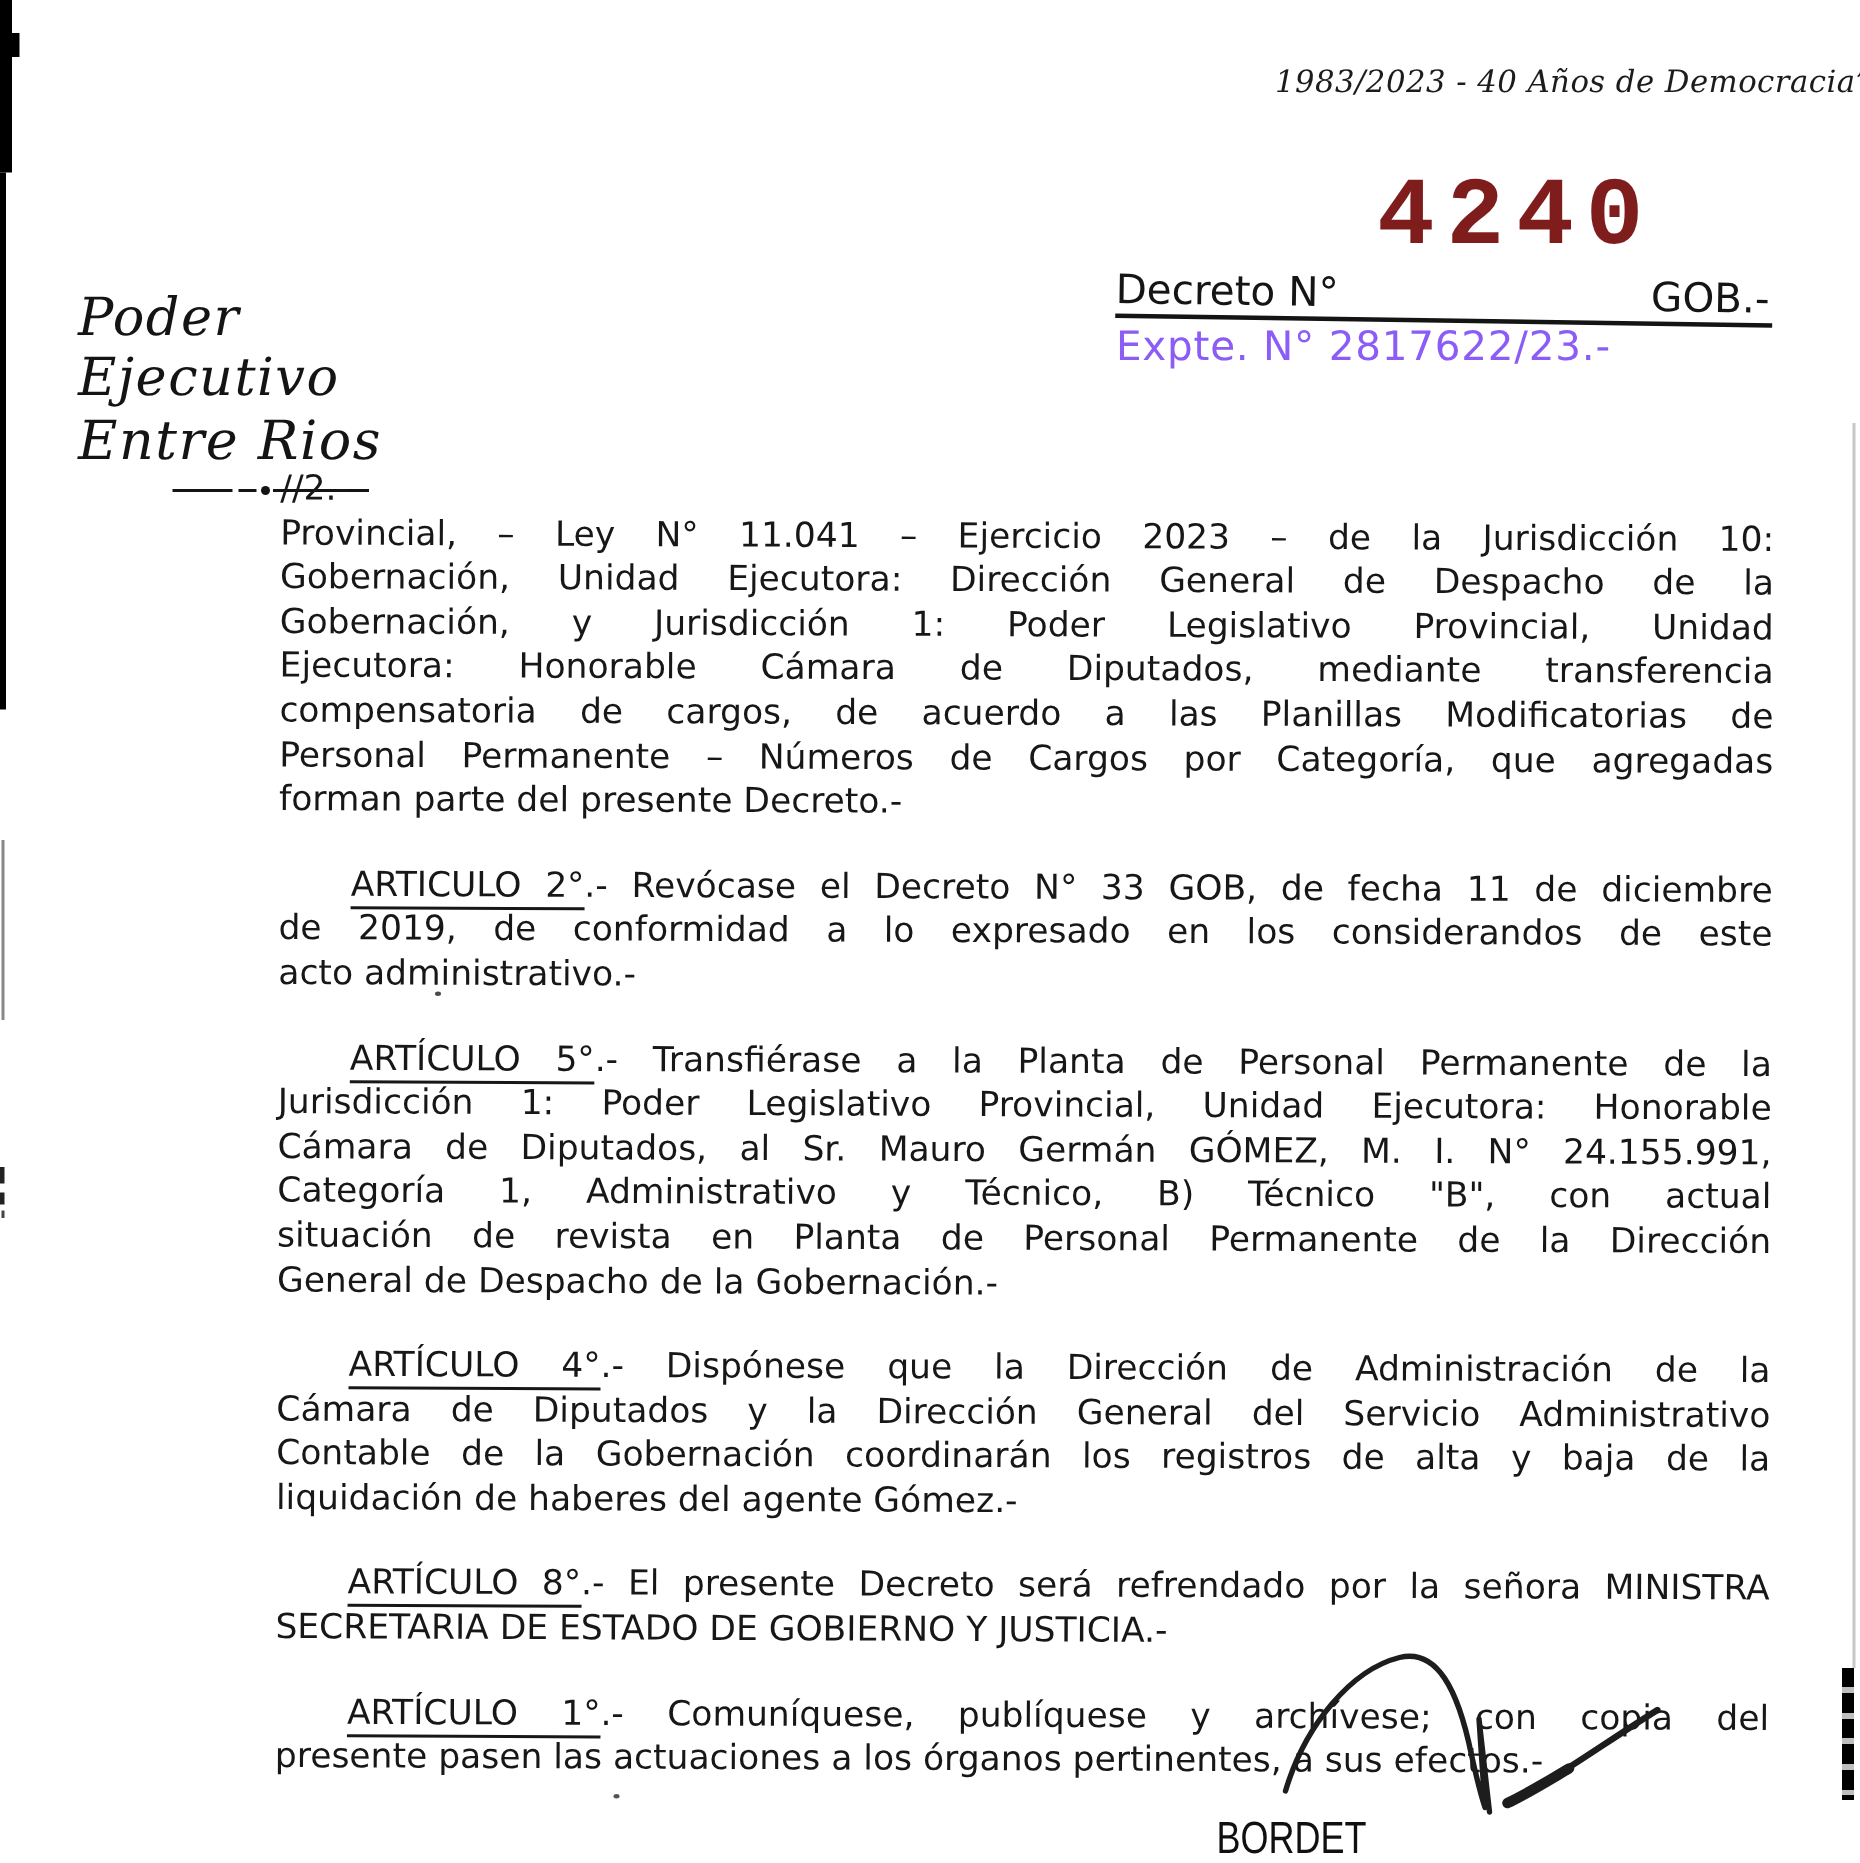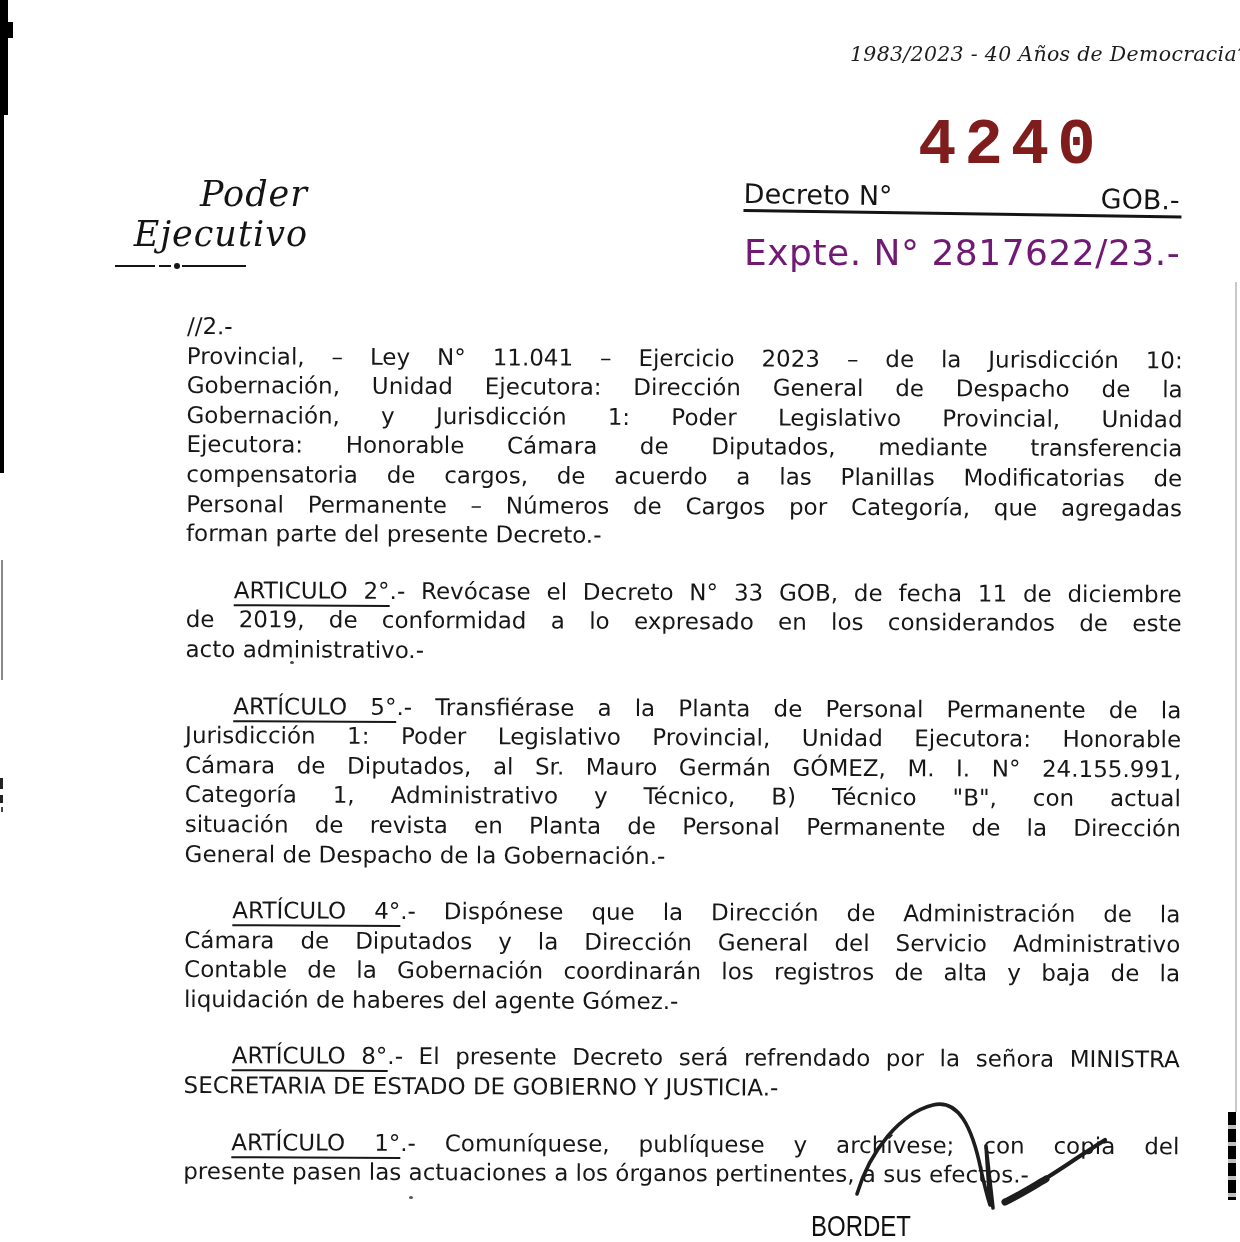--- a/index.html
+++ b/index.html
@@ -25,22 +25,22 @@
   .ra-line { left: 1235px; top: 282px; width: 2px; height: 830px; background: #9a9a9a; opacity: .55; }
   .ra-streak {
     left: 1228px; top: 1112px; width: 8px; height: 88px;
     background: repeating-linear-gradient(180deg, #000 0 13px, rgba(0,0,0,.25) 13px 17px);
   }
   .speck1 { left: 290px; top: 661px; width: 4px; height: 3px; background: #4a4a4a; border-radius: 50%; }
   .speck2 { left: 409px; top: 1196px; width: 4px; height: 3px; background: #555; border-radius: 50%; }
 
   
   .letterhead {
-    position: absolute; left: 52px; top: 174px; width: 256px;
-    text-align: right;
+    position: absolute; left: 52px; top: 192px; width: 256px;
+    text-align: left;
     font-family: "DejaVu Serif", serif;
     font-style: italic;
     color: #141414;
   }
   .letterhead .lh1 { font-size: 35px; letter-spacing: 1px; }
   .letterhead .lh2 { font-size: 36px; margin-top: 2px; letter-spacing: 1px; }
   .ornament { margin: 9px auto 0; width: 136px; display: flex; align-items: center; justify-content: center; }
   .ornament .seg1 { width: 40px; height: 2.5px; background: #141414; }
   .ornament .dash { width: 12px; height: 2.5px; background: #141414; margin-left: 4px; }
   .ornament .dot  { width: 6px; height: 6px; border-radius: 50%; background: #141414; margin-left: 3px; }
@@ -71,22 +71,22 @@
   .decreto-row {
     position: absolute; left: 744px; top: 176px; width: 438px; height: 36px;
     border-bottom: 3px solid #141414;
     transform: rotate(0.85deg);
     transform-origin: top left;
     display: flex; justify-content: space-between; align-items: flex-end;
     font-size: 27px; color: #151515;
   }
   .decreto-row .gob { padding-right: 2px; }
   .expte {
-    position: absolute; left: 744px; top: 232px;
-    font-size: 36px; letter-spacing: .5px; color: #701a75;
+    position: absolute; left: 744px; top: 216px;
+    font-size: 27px; letter-spacing: .5px; color: #8b5cf6;
   }
 
   
   .bodytext {
     position: absolute; left: 187px; top: 312px; width: 996px;
     font-size: 23px;
     line-height: 29.6px;
     color: #171717;
     transform: rotate(0.25deg);
     transform-origin: top left;
@@ -122,20 +122,21 @@
   <div class="artifact la4"></div>
   <div class="artifact la5"></div>
   <div class="artifact la6"></div>
   <div class="artifact ra-line"></div>
   <div class="artifact ra-streak"></div>
   <div class="artifact speck1"></div>
   <div class="artifact speck2"></div>
 
   <div class="letterhead">
     <div class="lh1">Poder Ejecutivo</div>
+    <div class="lh2">Entre Rios</div>
     <div class="ornament">
       <div class="seg1"></div>
         <div class="dash"></div>
         <div class="dot"></div>
         <div class="seg2"></div>
     </div>
   </div>
 
   <div class="slogan">1983/2023 - 40 Años de Democracia”</div>
 

